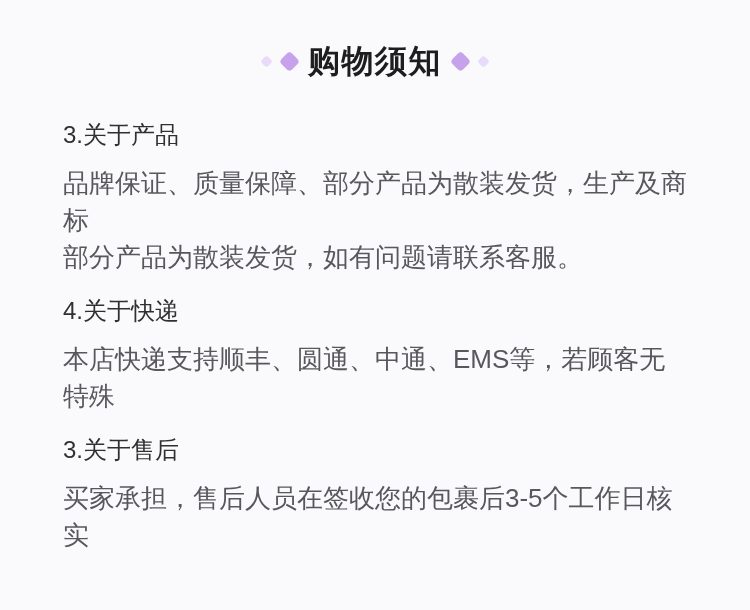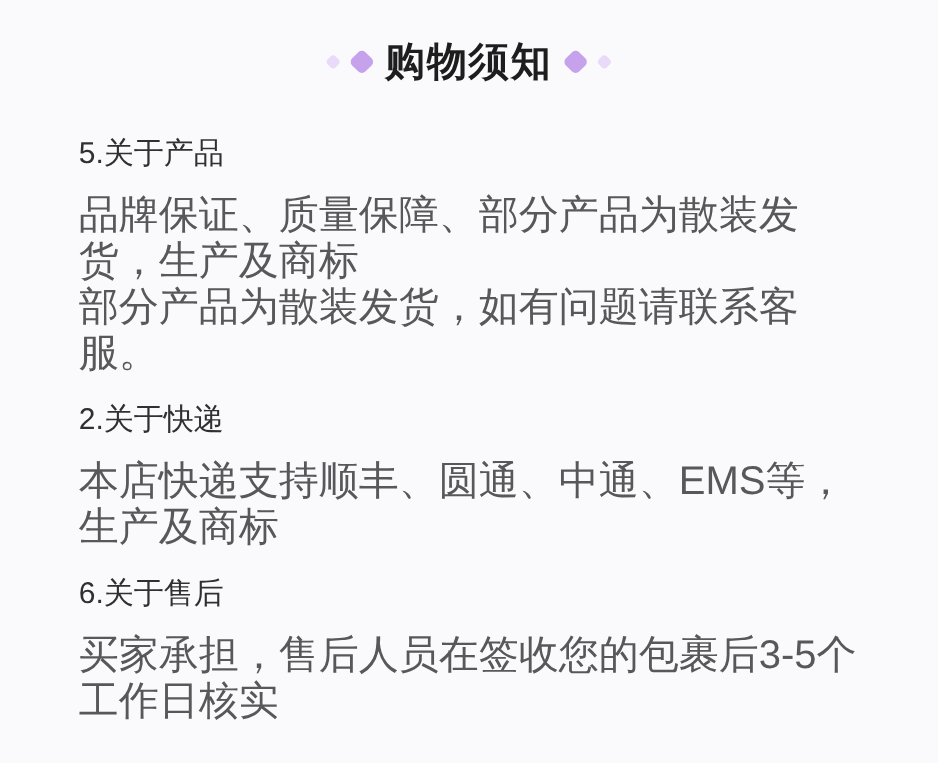--- a/index.html
+++ b/index.html
@@ -4,21 +4,21 @@
 <style>
   html, body { margin: 0; padding: 0; }
   body {
     width: 750px;
     height: 610px;
     background: #fafafd;
     font-family: "Liberation Sans", sans-serif;
     overflow: hidden;
   }
   .title-row {
-    padding-top: 32px;
+    padding-top: 44px;
     display: flex;
     align-items: center;
     justify-content: center;
     gap: 11px;
   }
   .page-title {
     margin: 0;
     font-size: 32px;
     line-height: 34px;
     font-weight: 700;
@@ -48,55 +48,55 @@
   .section.first { margin-top: 40px; }
   .section-heading {
     margin: 0;
     font-size: 24px;
     line-height: 34px;
     font-weight: 400;
     color: #303030;
   }
   .paragraph {
     margin-top: 13px;
-    font-size: 32px;
+    font-size: 26px;
     line-height: 37px;
     color: #58585c;
   }
   .paragraph .line { display: block; }
 </style>
 </head>
 <body>
 
 <div class="title-row">
   <span class="diamond small"></span>
   <span class="diamond large"></span>
   <h1 class="page-title">购物须知</h1>
   <span class="diamond large"></span>
   <span class="diamond small"></span>
 </div>
 
 <div class="content">
 
   <div class="section first">
-    <h2 class="section-heading">5.关于产品</h2>
+    <h2 class="section-heading">3.关于产品</h2>
     <div class="paragraph">
       <span class="line">品牌保证、质量保障、部分产品为散装发货，生产及商标</span>
       <span class="line">部分产品为散装发货，如有问题请联系客服。</span>
     </div>
   </div>
 
   <div class="section">
-    <h2 class="section-heading">2.关于快递</h2>
+    <h2 class="section-heading">4.关于快递</h2>
     <div class="paragraph">
-      <span class="line">本店快递支持顺丰、圆通、中通、EMS等，生产及商标</span>
+      <span class="line">本店快递支持顺丰、圆通、中通、EMS等，若顾客无特殊</span>
     </div>
   </div>
 
   <div class="section">
-    <h2 class="section-heading">6.关于售后</h2>
+    <h2 class="section-heading">3.关于售后</h2>
     <div class="paragraph">
       <span class="line">买家承担，售后人员在签收您的包裹后3-5个工作日核实</span>
 
     </div>
   </div>
 
 </div>
 
 </body></html>

